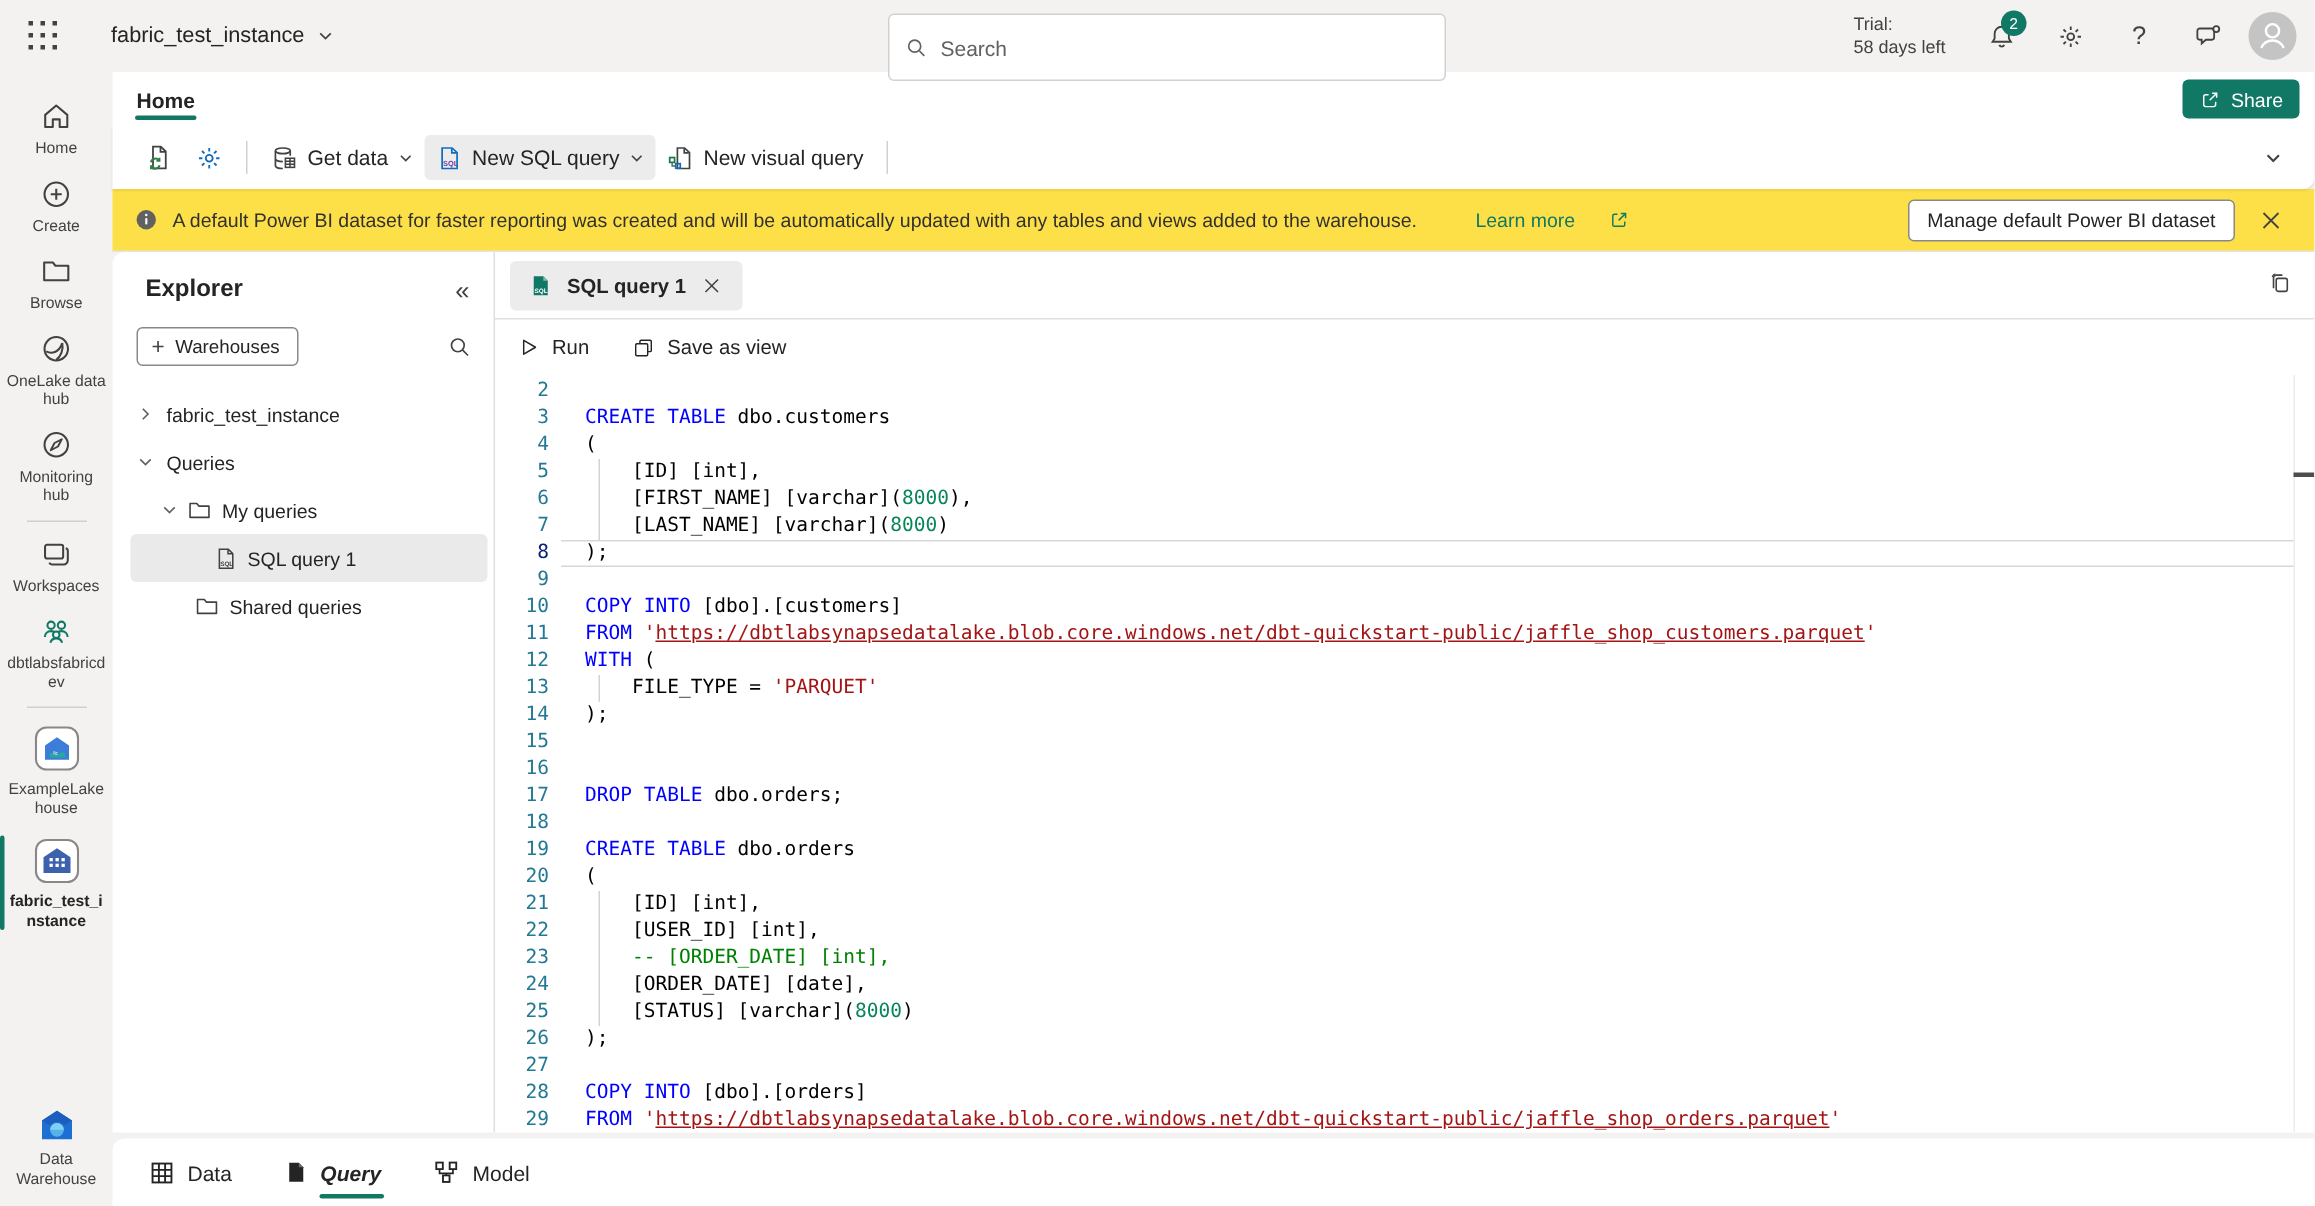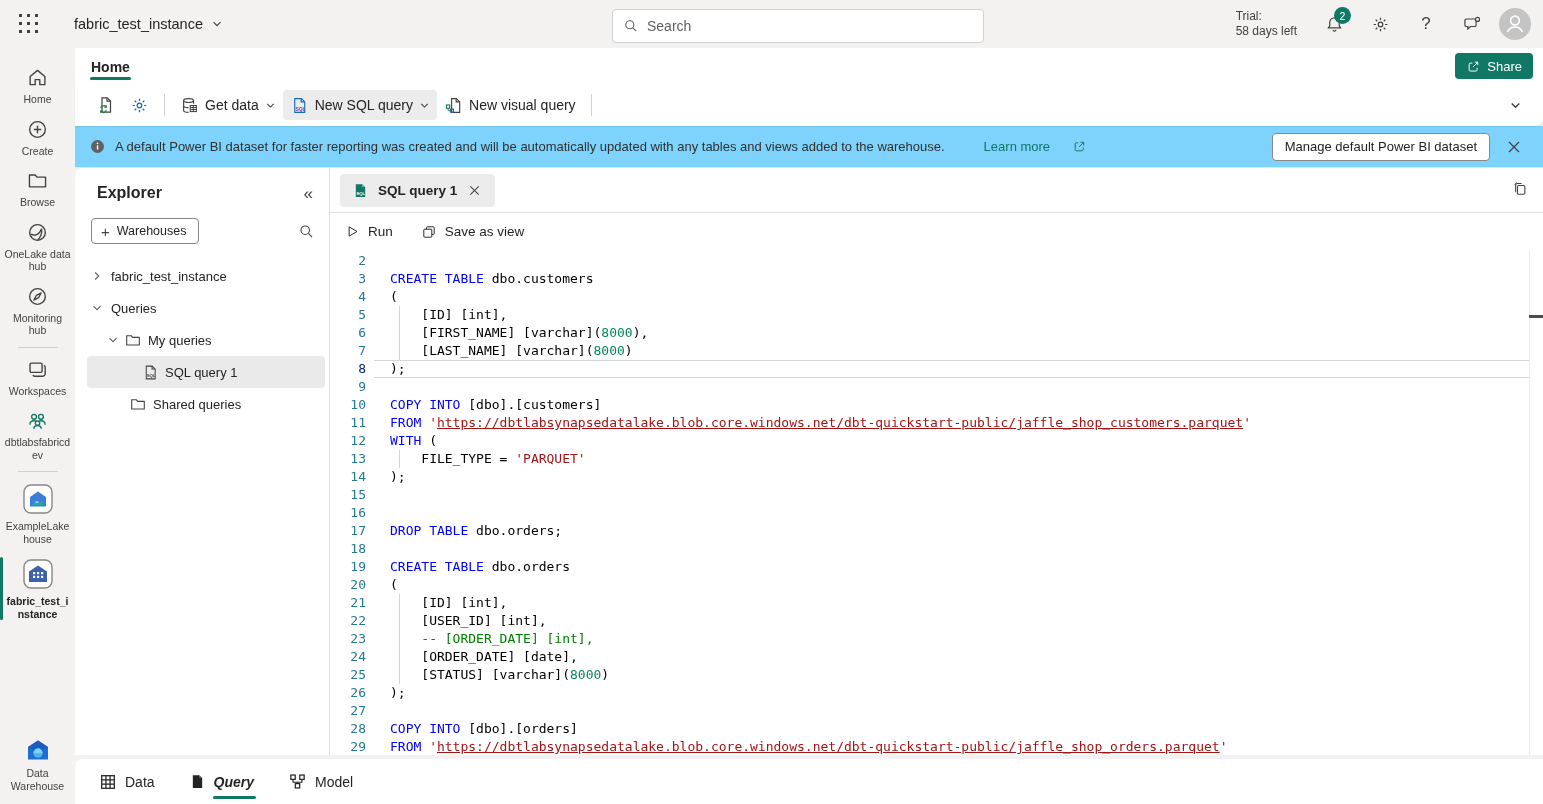--- a/index.html
+++ b/index.html
@@ -7,21 +7,21 @@
   body { font-family:"Liberation Sans", sans-serif; font-size:14px; color:#242424; background:#f3f2f1; }
   svg { display:block; }
 
   
   .topbar { height:48px; background:#f3f2f1; display:flex; align-items:center; position:relative; }
   .waffle { width:46px; height:48px; display:flex; align-items:center; justify-content:center; cursor:pointer; margin-left:6px; }
   .waffle-grid { display:grid; grid-template-columns:repeat(3,4px); grid-template-rows:repeat(3,4px); gap:4px; }
   .waffle-grid i { background:#424242; width:3px; height:3px; }
   .ws-title { display:flex; align-items:center; gap:8px; margin-left:22px; cursor:pointer; }
   .ws-title span { font-size:14.5px; color:#242424; }
-  .searchbox { position:absolute; left:612px; top:9px; width:372px; height:34px; background:#fff; border:1px solid #d1d1d1; border-radius:4px; display:flex; align-items:center; padding:0 10px; gap:8px; }
+  .searchbox { position:absolute; left:592px; top:9px; width:372px; height:45px; background:#fff; border:1px solid #d1d1d1; border-radius:4px; display:flex; align-items:center; padding:0 10px; gap:8px; }
   .searchbox input { border:none; outline:none; flex:1; font-size:14px; font-family:"Liberation Sans",sans-serif; color:#242424; background:transparent; }
   .searchbox input::placeholder { color:#616161; }
   .topbar-right { margin-left:auto; display:flex; align-items:center; gap:8px; padding-right:12px; }
   .trial { font-size:12px; color:#424242; line-height:15px; text-align:left; margin-right:10px; white-space:nowrap; }
   .tb-icon { width:38px; height:38px; display:flex; align-items:center; justify-content:center; position:relative; cursor:pointer; color:#424242; }
   .badge { position:absolute; top:2px; right:2px; min-width:17px; height:17px; border-radius:9px; background:#117865; color:#fff; font-size:10.5px; display:flex; align-items:center; justify-content:center; padding:0 2px; }
   .qmark { font-size:17px; color:#424242; }
   .avatar { width:32px; height:32px; border-radius:50%; background:#c4c4c4; display:flex; align-items:center; justify-content:center; cursor:pointer; }
 
   
@@ -43,21 +43,21 @@
   .share-btn { margin-left:auto; background:#117865; color:#fff; border:none; border-radius:4px; height:26px; padding:0 11px; display:flex; align-items:center; gap:6px; font-size:13px; font-family:"Liberation Sans",sans-serif; cursor:pointer; }
 
   
   .toolbar { height:42px; background:#fff; display:flex; align-items:center; padding:0 14px; box-shadow:0 1px 2px rgba(0,0,0,.07); border-radius:0 0 8px 0; position:relative; z-index:2; }
   .tbtn { height:30px; border-radius:4px; display:flex; align-items:center; gap:6px; padding:0 7px; cursor:pointer; color:#242424; font-size:14px; white-space:nowrap; }
   .tbtn.active { background:#ececec; }
   .tb-div { width:1px; height:22px; background:#d1d1d1; margin:0 8px; }
   .tb-caret { margin-left:auto; }
 
   
-  .banner { height:42px; background:#7dd3fc; border-bottom:1px solid #e6e4e2; display:flex; align-items:center; padding:0 14px; gap:9px; font-size:13px; color:#323130; }
+  .banner { height:42px; background:#fde047; border-bottom:1px solid #e6e4e2; display:flex; align-items:center; padding:0 14px; gap:9px; font-size:13px; color:#323130; }
   .banner .spacer { flex:1; }
   .learn-more { color:#117865; display:flex; align-items:center; gap:23px; cursor:pointer; white-space:nowrap;padding-left:30px; }
   .manage-btn { height:28px; border:1px solid #8a8886; background:#fff; border-radius:4px; padding:0 12px; font-size:13px; font-family:"Liberation Sans",sans-serif; color:#242424; cursor:pointer; white-space:nowrap; }
   .banner-close { width:30px; height:30px; display:flex; align-items:center; justify-content:center; cursor:pointer; }
 
   
   .main { flex:1; min-height:0; display:flex; background:#fff; border-top-left-radius:8px; margin-bottom:4px; overflow:hidden; }
 
   
   .explorer { width:255px; flex:none; border-right:1px solid #e1dfdd; display:flex; flex-direction:column; }

